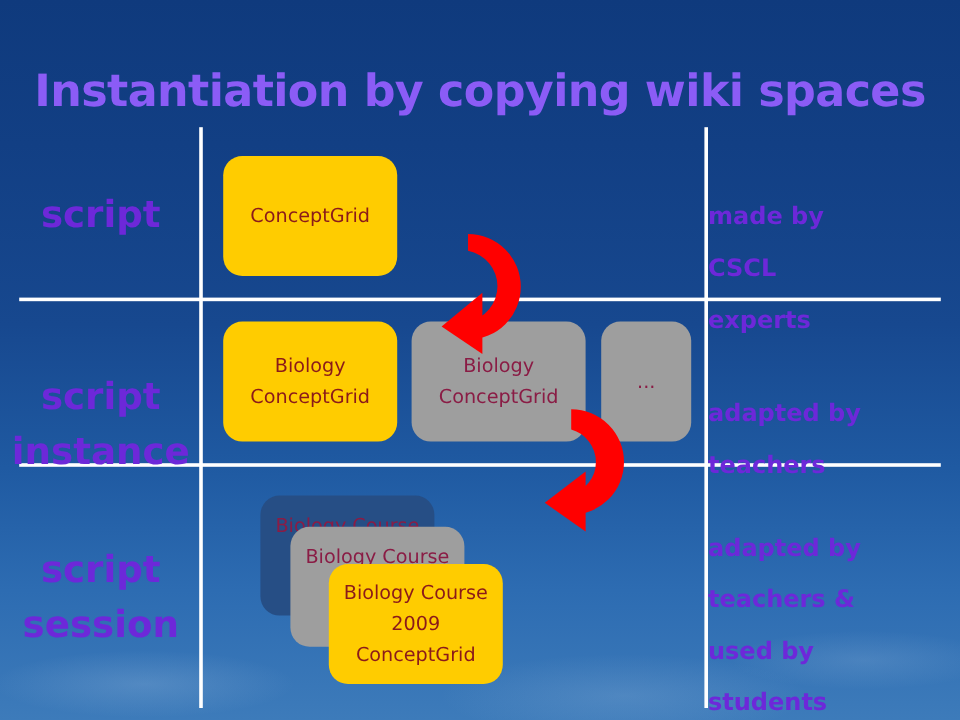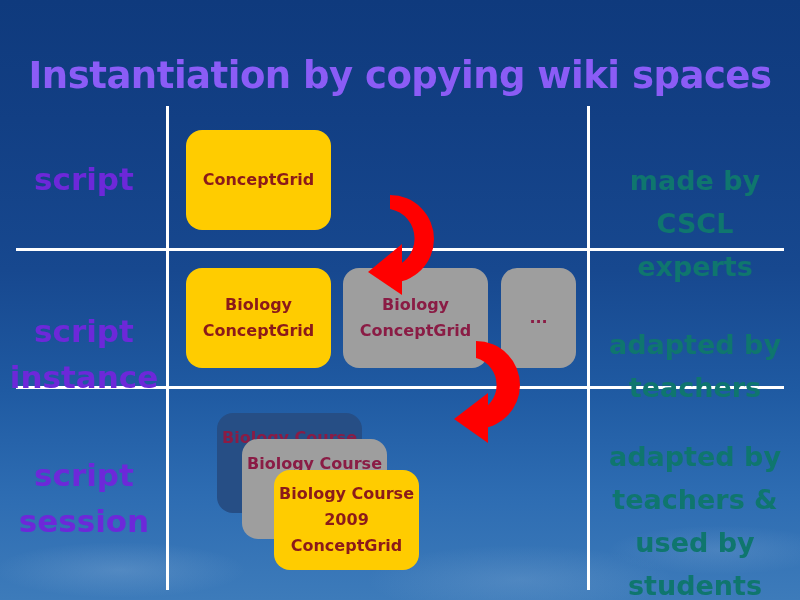--- a/index.html
+++ b/index.html
@@ -23,28 +23,28 @@
       font-size: 37px; font-weight: bold; letter-spacing: -0.5px; margin-top: 28px;
     }
     .hline { position: absolute; height: 3px; background: #ffffff; }
     .vline { position: absolute; width: 3px; background: #ffffff; }
     .rowlabel {
       position: absolute; color: #6d28d9; font-weight: bold;
       font-size: 31px; text-align: center; line-height: 46px;
       width: 168px; left: 0;
     }
     .desc {
-      position: absolute; color: #0f766e; font-weight: bold;
-      font-size: 27px; text-align: center; line-height: 43px;
+      position: absolute; color: #6d28d9; font-weight: bold;
+      font-size: 20px; line-height: 43px;
       width: 210px; left: 590px;
     }
     .box {
       position: absolute; border-radius: 16px;
       display: flex; align-items: center; justify-content: center;
-      text-align: center; font-weight: bold; color: #8b1a1a;
+      text-align: center; font-weight: normal; color: #8b1a1a;
       font-size: 16px; line-height: 26px; padding: 0 4px;
     }
     .yellow { background: #ffcc00; color: #8b1a1a; }
     .gray { background: #9e9e9e; color: #8a1c45; }
     .dark { background: #264e85; color: #8a1c45; }
     .arrow { position: absolute; }
   </style>
 </head>
 <body>
 

